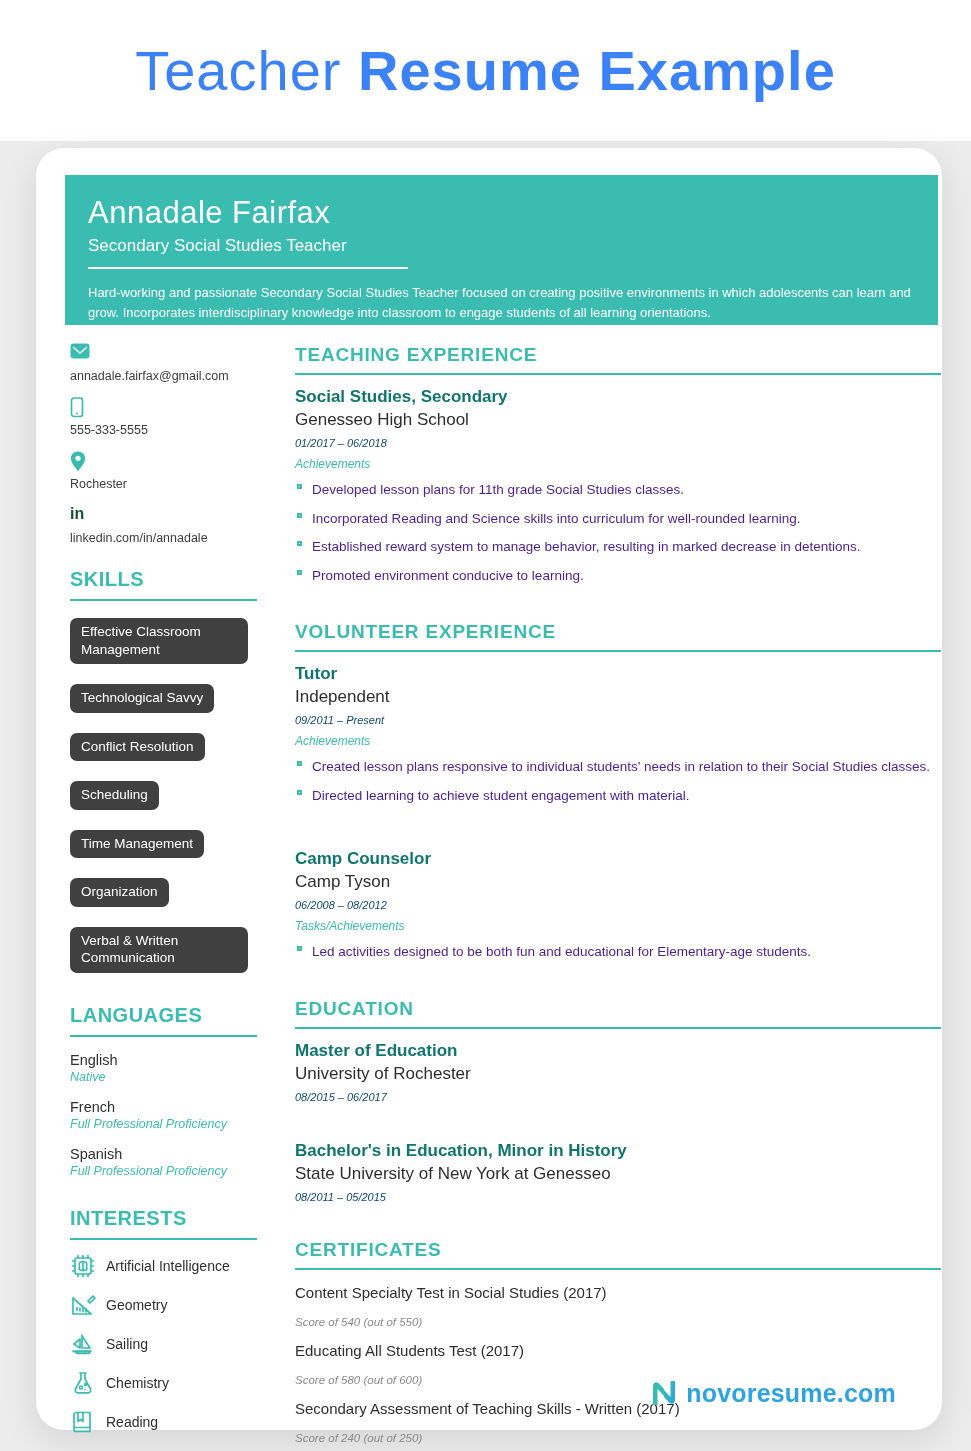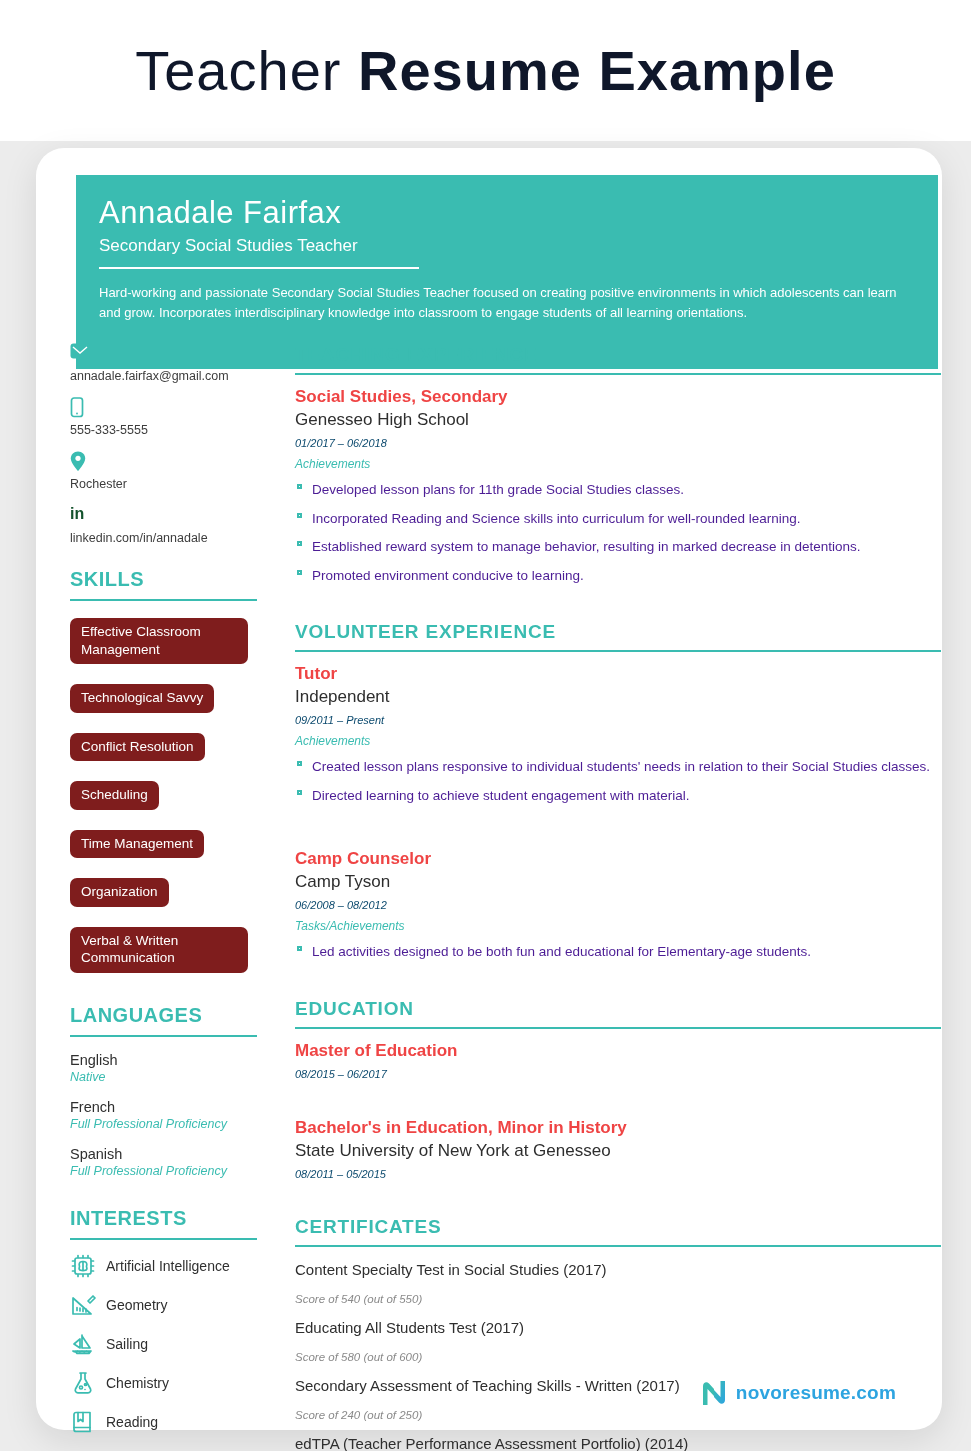--- a/index.html
+++ b/index.html
@@ -10,56 +10,56 @@
     position:relative;
     overflow:hidden;
   }
   .bg-lower {
     position:absolute; left:0; top:141px; right:0; bottom:0;
     background:#ececec;
   }
   
   .page-title {
     position:absolute; top:38px; left:0; width:100%;
-    text-align:center; font-size:56px; color:#0f172a; letter-spacing:1px;
+    text-align:center; font-size:56px; color:#3b82f6; letter-spacing:1px;
   }
   .page-title .t-reg { font-weight:400; }
   .page-title .t-bold { font-weight:800; }
 
   
   .card {
     position:absolute; left:36px; top:148px; width:906px; height:1282px;
     background:#ffffff; border-radius:28px;
     box-shadow:0 10px 35px rgba(0,0,0,0.10);
   }
 
   
   .header-band {
-    position:absolute; left:40px; right:4px; top:27px; height:194px;
+    position:absolute; left:29px; right:4px; top:27px; height:150px;
     background:#3abcb1; color:#ffffff; padding:20px 26px 0 23px;
   }
   .header-name { font-size:31px; font-weight:400; letter-spacing:0.5px; }
   .header-role { font-size:17px; font-weight:400; margin-top:5px; }
   .header-rule { width:320px; height:2px; background:#ffffff; margin:11px 0 14px 0; }
   .header-summary { font-size:13px; line-height:1.55; max-width:830px; }
 
   
   .sidebar { position:absolute; left:34px; top:195px; width:222px; }
   .contact-item { margin-bottom:13px; }
   .contact-icon { display:block; height:20px; margin-bottom:3px; }
   .contact-value { font-size:12.5px; color:#3d3d3d; }
   .linkedin-glyph { font-size:16px; font-weight:800; color:#14532d; font-style:normal; }
 
   .side-heading {
     font-size:20px; font-weight:800; color:#3abcb1; letter-spacing:0.5px;
     border-bottom:2px solid #3abcb1; padding-bottom:8px; width:187px;
   }
   .skills-block { margin-top:22px; }
   .skill-pill {
-    display:inline-block; background:#7f1d1d; color:#ffffff;
+    display:inline-block; background:#404040; color:#ffffff;
     font-size:13.5px; line-height:1.3; padding:5px 11px 6px 11px;
     border-radius:7px; max-width:178px;
   }
   .skill-row { margin-bottom:20px; }
   .skill-row:last-child { margin-bottom:0; }
 
   .languages-block { margin-top:31px; }
   .lang-item { margin-top:15px; }
   .lang-name { font-size:14.5px; color:#2f2f2f; }
   .lang-level { font-size:12.5px; color:#3abcb1; font-style:italic; margin-top:2px; }
@@ -69,21 +69,21 @@
   .interest-icon { width:26px; height:26px; flex:0 0 26px; margin-right:10px; }
   .interest-label { font-size:14px; color:#2f2f2f; }
 
   
   .main-col { position:absolute; left:259px; top:196px; width:646px; }
   .section { margin-bottom:0; }
   .section-heading {
     font-size:19px; font-weight:800; color:#3abcb1; letter-spacing:0.8px;
     border-bottom:2px solid #3abcb1; padding-bottom:7px;
   }
-  .entry-title { font-size:17px; font-weight:700; color:#ef4444; margin-top:12px; }
+  .entry-title { font-size:17px; font-weight:700; color:#0f766e; margin-top:12px; }
   .entry-org { font-size:17px; color:#2e2e2e; margin-top:3px; }
   .entry-dates { font-size:11px; color:#0c4a6e; font-style:italic; margin-top:7px; }
   .entry-label { font-size:12px; color:#3abcb1; font-style:italic; margin-top:8px; }
   .bullet-row { display:flex; margin-top:9px; }
   .bullet-sq {
     width:5px; height:5px; border:2px solid #3abcb1; flex:0 0 5px;
     margin:4px 10px 0 2px;
   }
   .bullet-text { font-size:13.5px; color:#4c1d95; line-height:1.45; }
   .gap-after-job { height:32px; }
@@ -91,21 +91,21 @@
   .cert-item { margin-top:14px; }
   .cert-name { font-size:15px; color:#2e2e2e; }
   .cert-score { font-size:11.5px; color:#8a8a8a; font-style:italic; margin-top:15px; }
 
   
   .brand {
     position:absolute; right:46px; bottom:22px;
     display:flex; align-items:center; cursor:pointer;
   }
   .brand-mark { width:30px; height:30px; margin-right:7px; }
-  .brand-text { font-size:19px; font-weight:800; color:#2da4e0; letter-spacing:0.2px; }
+  .brand-text { font-size:25px; font-weight:800; color:#2da4e0; letter-spacing:0.2px; }
 
   svg .teal-stroke { stroke:#3abcb1; fill:none; stroke-width:1.7; stroke-linecap:round; stroke-linejoin:round; }
   svg .teal-fill { fill:#3abcb1; }
 </style>
 </head>
 <body>
 
 <div class="bg-lower"></div>
 
 <div class="page-title">
@@ -307,20 +307,21 @@
           </div>
       </div>
     </div>
 
     <div class="gap-section"></div>
 
     <div class="section">
       <div class="section-heading">EDUCATION</div>
       <div>
         <div class="entry-title">Master of Education</div>
+        <div class="entry-org">University of Rochester</div>
         <div class="entry-dates">08/2015 – 06/2017</div>
       </div>
       <div style="height:26px;"></div>
       <div>
         <div class="entry-title">Bachelor's in Education, Minor in History</div>
         <div class="entry-org">State University of New York at Genesseo</div>
         <div class="entry-dates">08/2011 – 05/2015</div>
       </div>
     </div>
 

